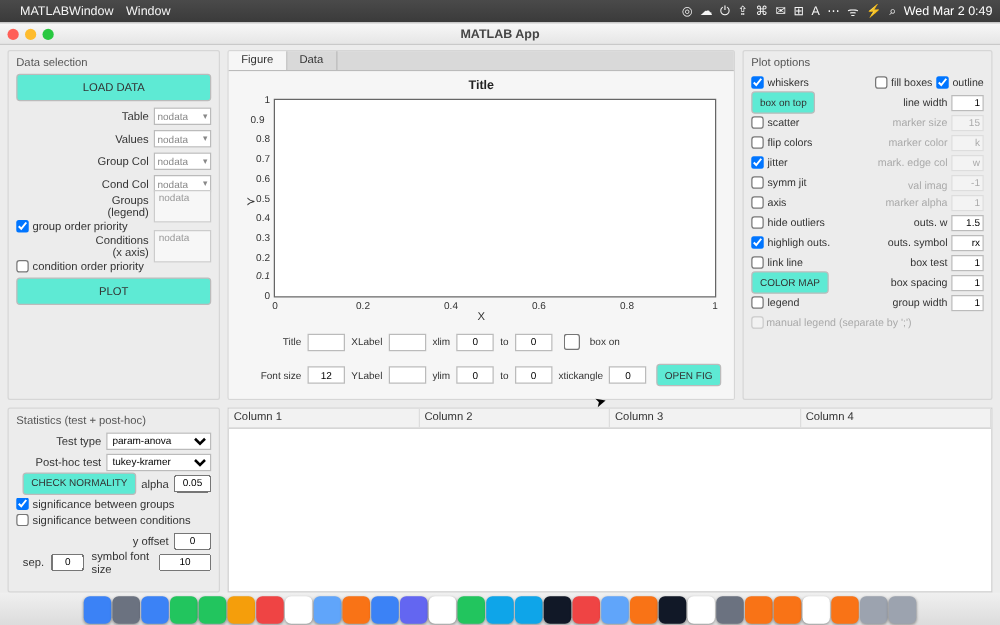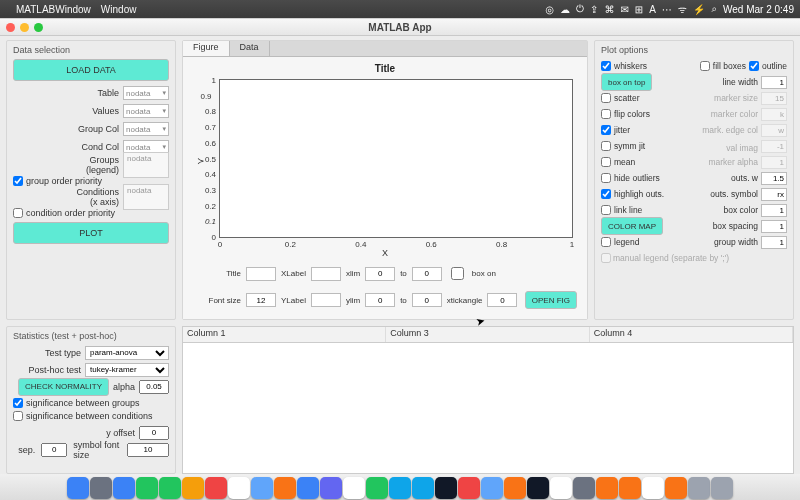--- a/index.html
+++ b/index.html
@@ -265,21 +265,21 @@
               <span class="lab2">symm jit</span>
             </div>
             <div class="half" style="justify-content: flex-end; align-items: flex-end;">
               <span class="lab2 dim">val imag</span>
               <input type="text" class="dim" value="-1" style="">
             </div>
           </div>
           <div class="row">
             <div class="half">
               <input type="checkbox" class="chkbox" style="">
-              <span class="lab2">mean</span>
+              <span class="lab2">axis</span>
             </div>
             <div class="half" style="justify-content: flex-end;">
               <span class="lab2 dim">marker alpha</span>
               <input type="text" class="dim" value="1" style="">
             </div>
           </div>
           <div class="row">
             <div class="half">
               <input type="checkbox" class="chkbox" style="">
               <span class="lab2">hide outliers</span>
@@ -298,21 +298,21 @@
               <span class="lab2">outs. symbol</span>
               <input type="text" value="rx" style="">
             </div>
           </div>
           <div class="row">
             <div class="half">
               <input type="checkbox" class="chkbox" style="">
               <span class="lab2">link line</span>
             </div>
             <div class="half" style="justify-content: flex-end;">
-              <span class="lab2">box color</span>
+              <span class="lab2">box test</span>
               <input type="text" value="1" style="">
             </div>
           </div>
           <div class="row">
             <div class="half">
               <button class="btn sm">COLOR MAP</button>
             </div>
             <div class="half" style="justify-content: flex-end;">
               <span class="lab2">box spacing</span>
               <input type="text" value="1" style="">
@@ -366,20 +366,21 @@
         <span class="slab" style="width:30px">sep.</span>
           <input type="text" style="width: 26px; height: 14px; font-size: 8px; text-align: center;" value="0">
         <span>symbol font size</span>
           <input type="text" style="width: 42px; height: 14px; font-size: 8px; text-align: center;" value="10">
       </div>
     </div>
 
     <div class="table">
       <div class="thead">
         <div class="th">Column 1</div>
+        <div class="th">Column 2</div>
         <div class="th">Column 3</div>
         <div class="th">Column 4</div>
       </div>
     </div>
   </div>
 
   <div class="cursor">➤</div>
 </div>
 
 <div class="dock" id="dock">

